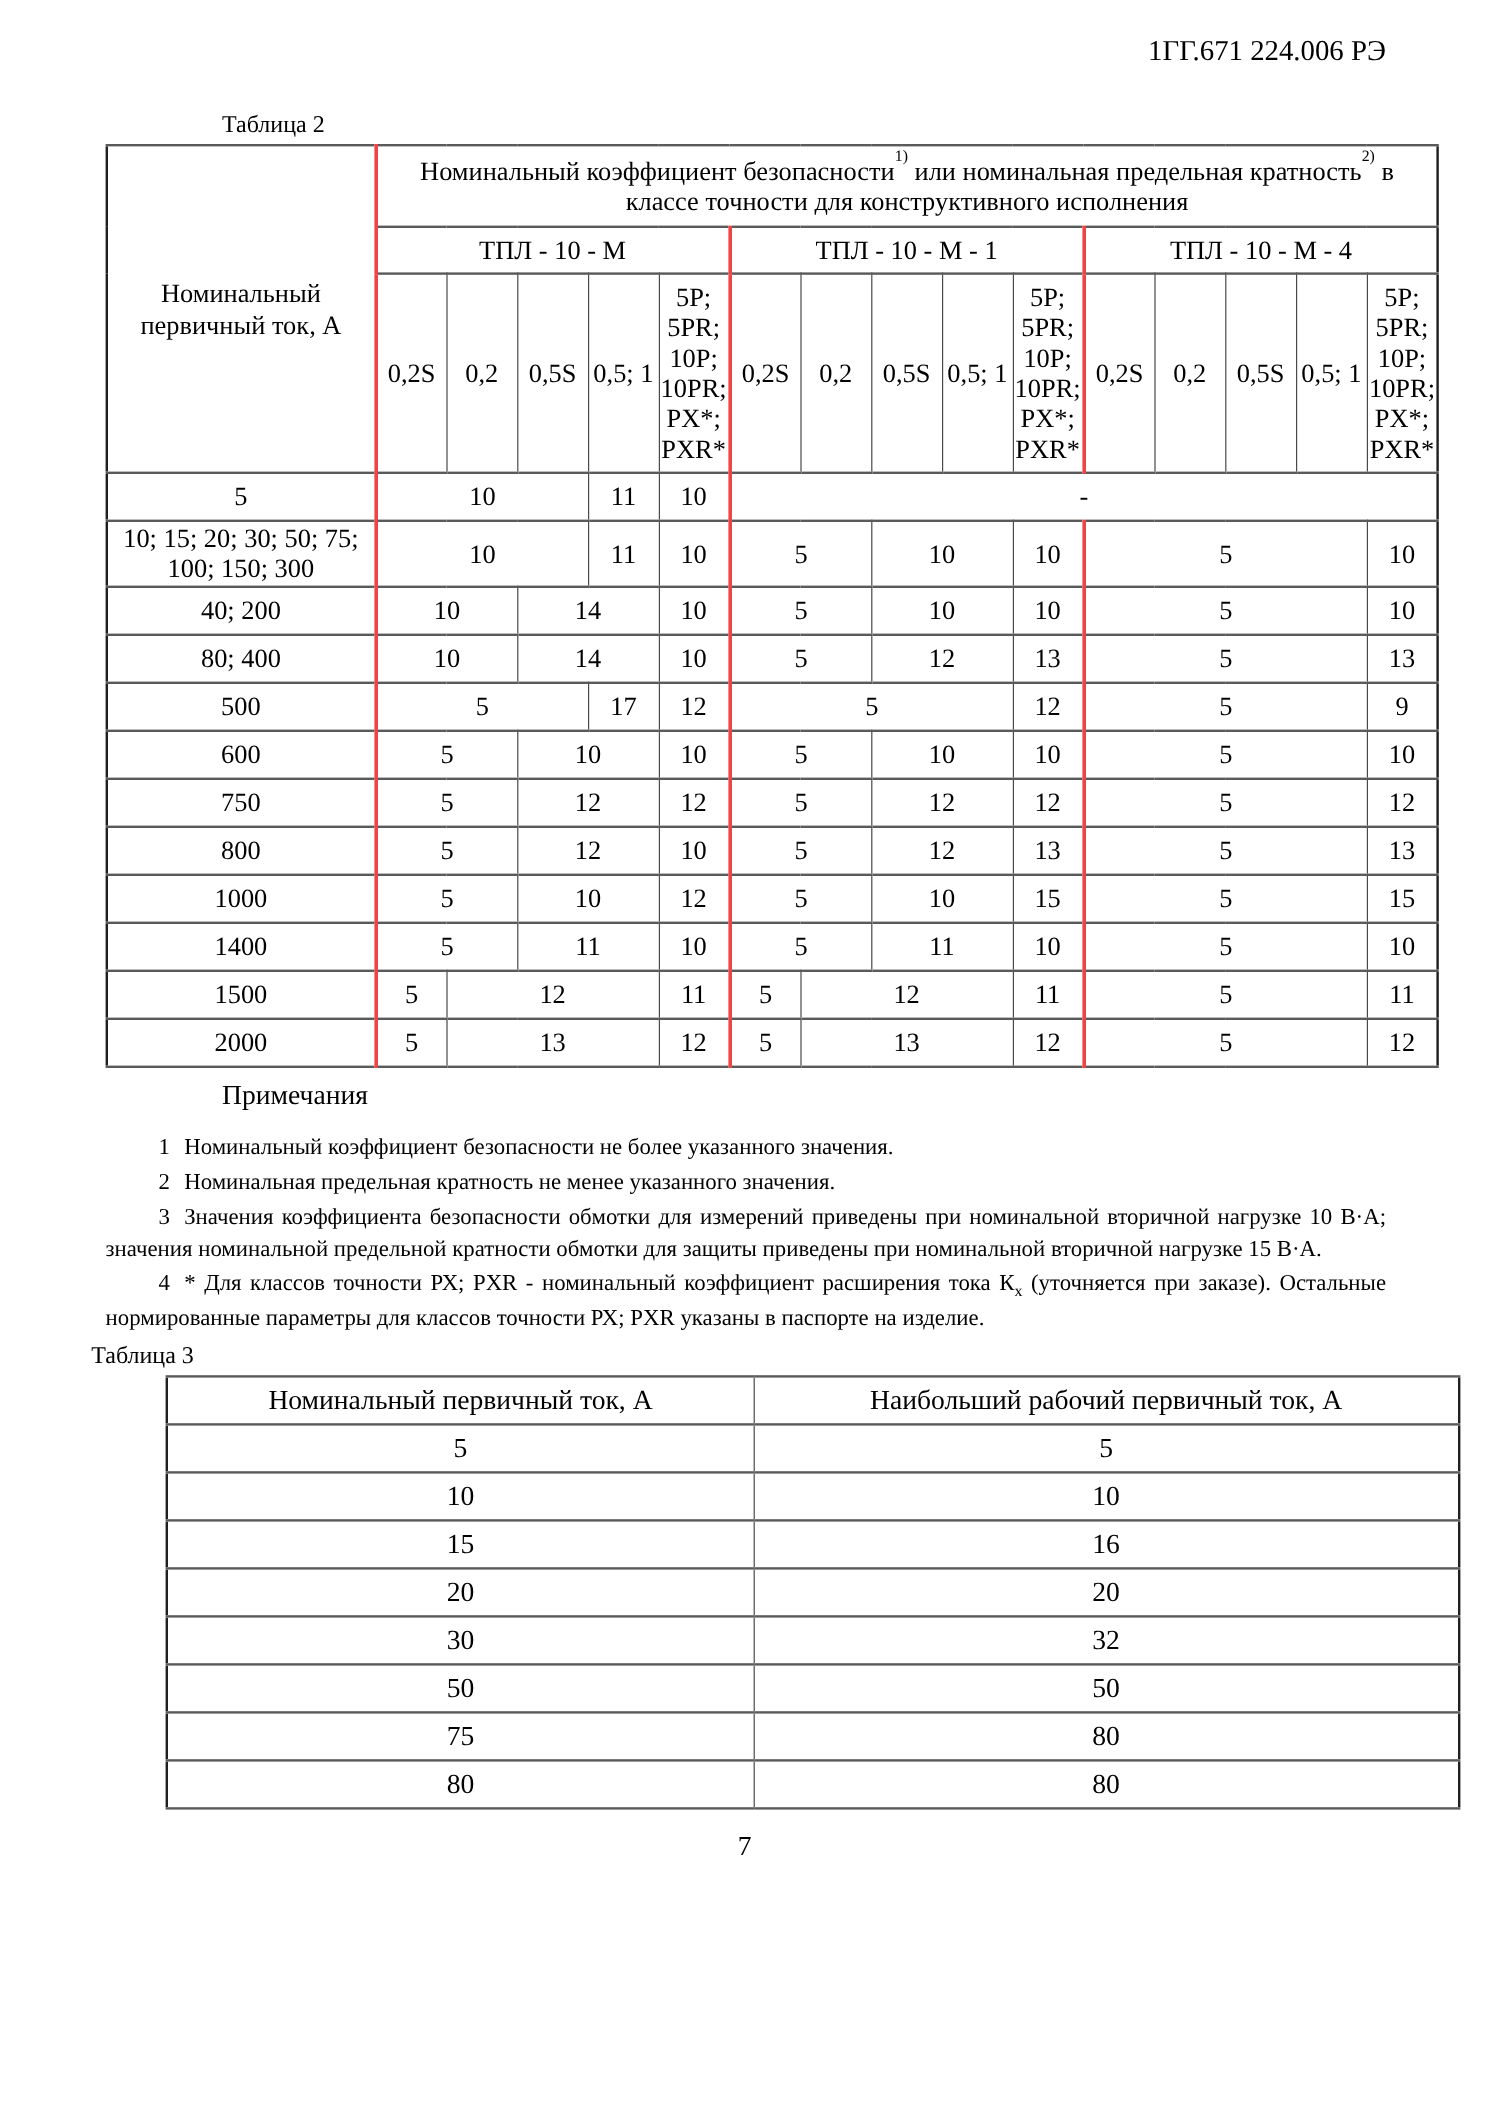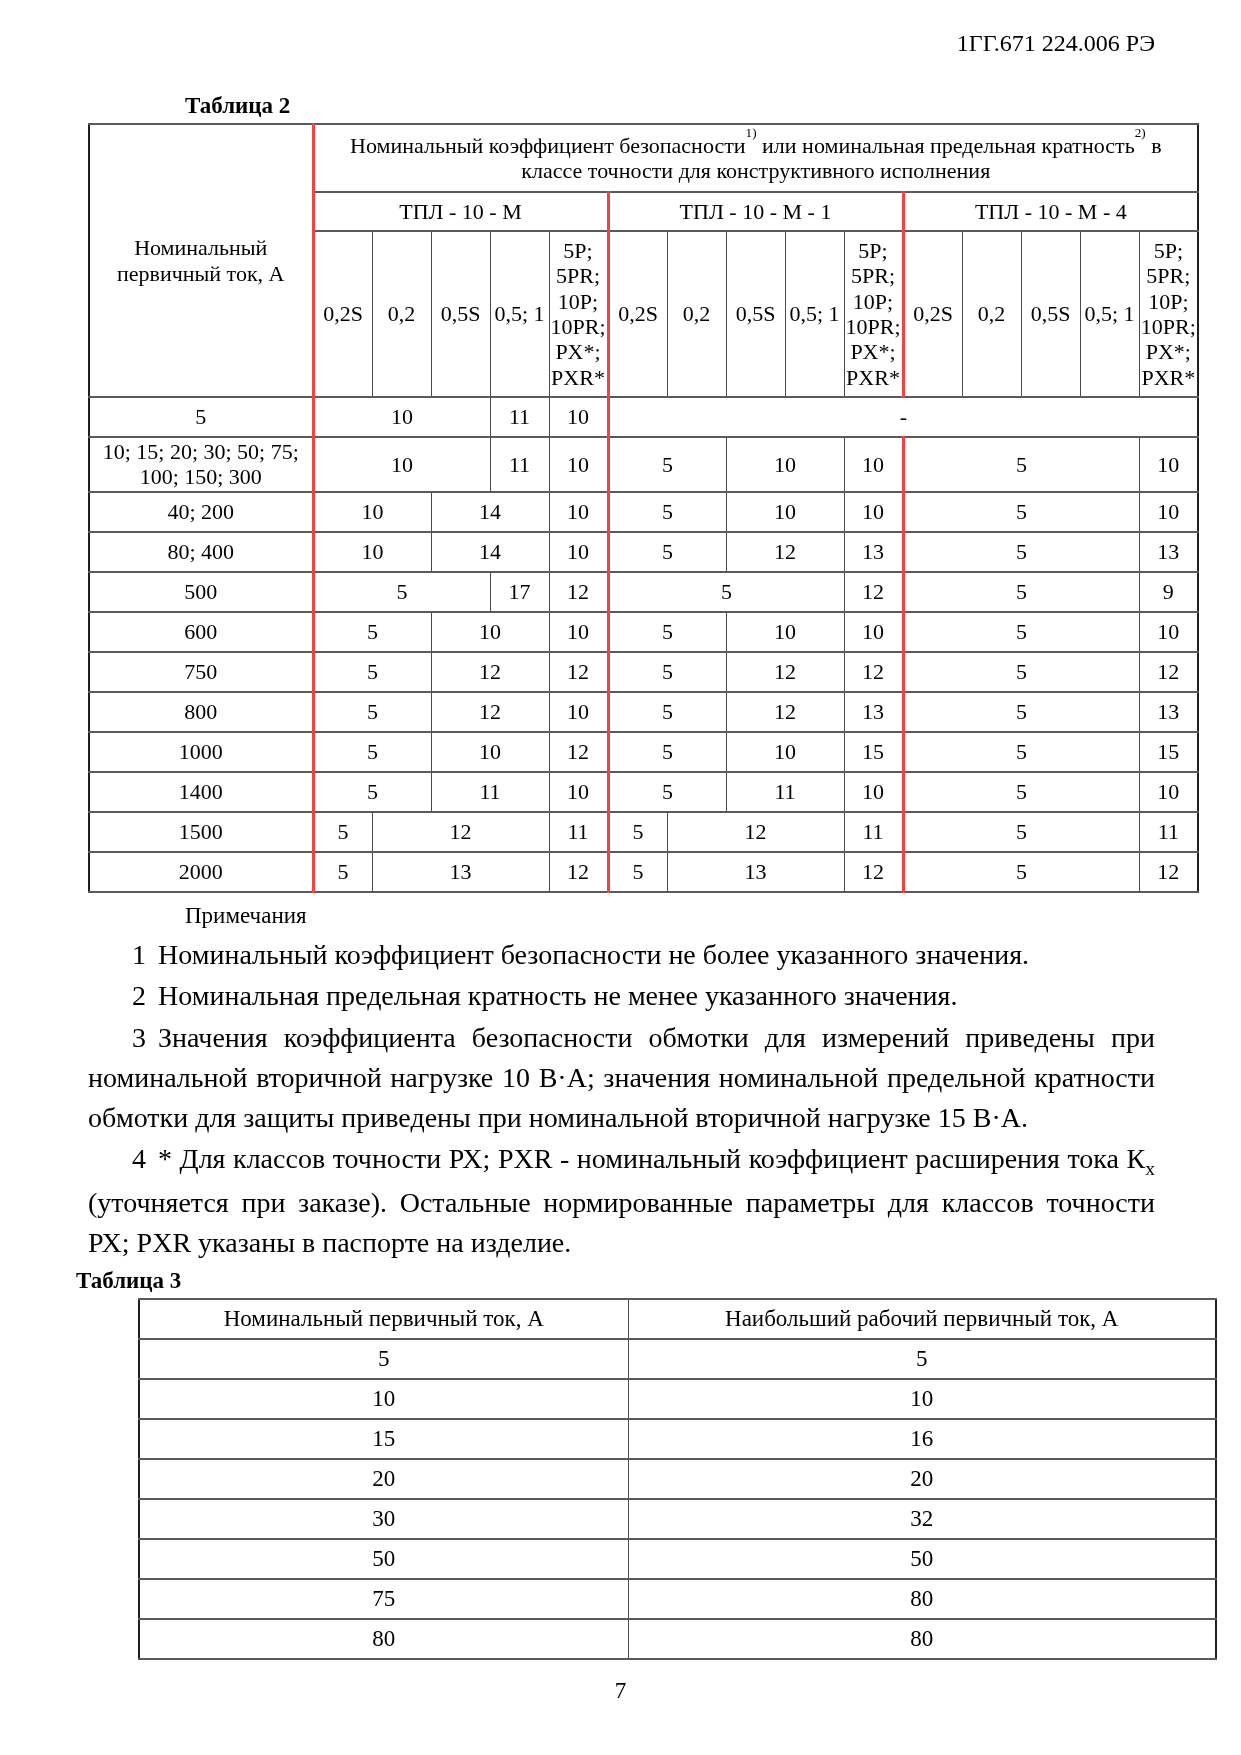--- a/index.html
+++ b/index.html
@@ -6,21 +6,21 @@
   body{
     width:1241px;height:1755px;overflow:hidden;
     font-family:"Liberation Serif","DejaVu Serif",serif;
     color:#000;
   }
   .doc-number{
     margin:30px 86px 4px 0;
     text-align:right;
     font-size:24px;
   }
-  .caption{font-size:23px;font-weight:bold;}
+  .caption{font-size:20px;}
   .caption-t2{margin:36px 0 4px 185px;}
   .caption-t3{margin:6px 0 4px 76px;}
 
   
   table{border-collapse:collapse;table-layout:fixed;}
   .t2{
     margin-left:88px;
     width:1109px;
     border:2px solid #1f1f1f;
     font-size:22px;line-height:1.15;
@@ -39,23 +39,23 @@
   .t2 .h1cell{height:62px;padding:2px 10px;}
   .t2 .h2cell{height:35px;}
   .t2 .h3cell{height:162px;padding:1px;}
   .t2 .rowhead{padding:2px 8px;}
   .t2 .dr{height:40px;}
   sup.hd{font-size:0.6em;position:relative;top:-0.55em;line-height:0;}
   sub.kx{font-size:0.7em;}
 
   
   .notes{margin:10px 86px 0 88px;}
-  .note-title{font-size:23px;margin:4px 0 6px 0;text-indent:97px;}
+  .note-title{font-size:23px;margin:4px 0 18px 0;text-indent:97px;}
   .note{
-    font-size:28px;line-height:1.42;margin:0 0 2px 0;
+    font-size:19px;line-height:1.42;margin:0 0 2px 0;
     text-align:justify;text-indent:44px;
   }
   .nnum{margin-right:12px;}
 
   
   .t3{
     margin-left:138px;
     width:1077px;
     border:2px solid #1f1f1f;
     font-size:23px;

